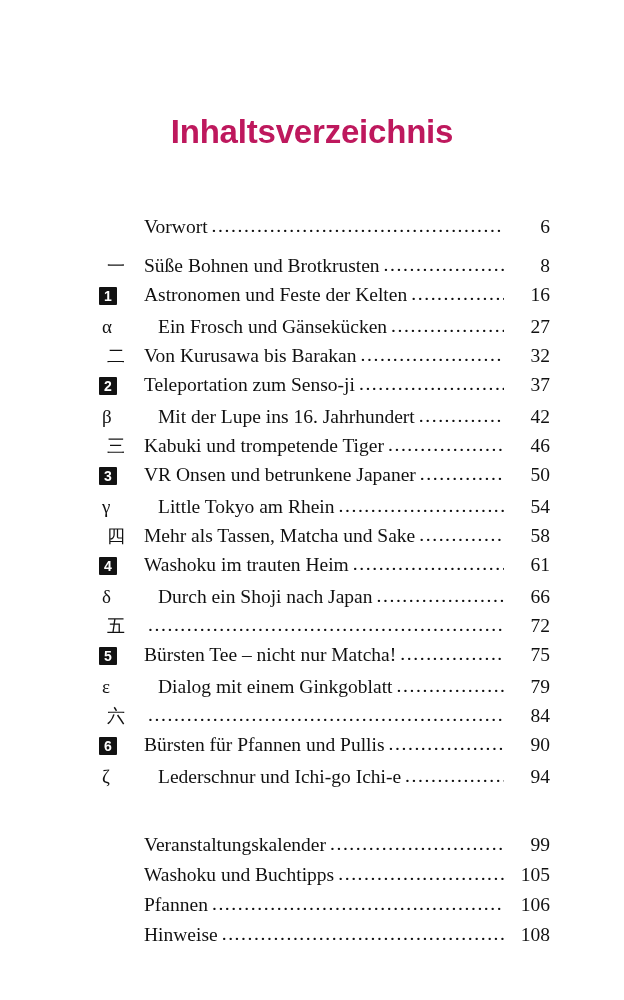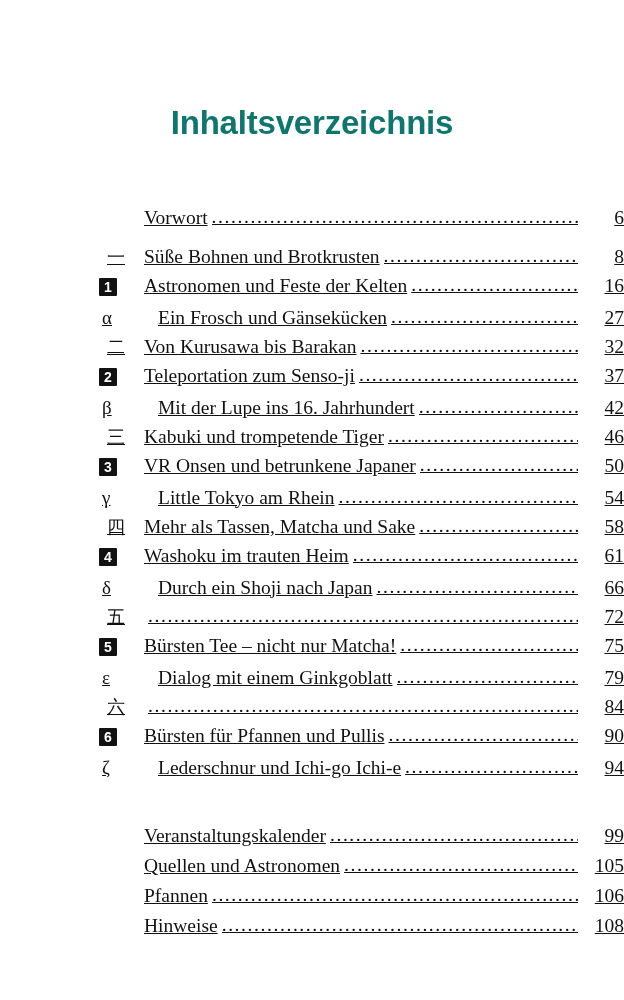--- a/index.html
+++ b/index.html
@@ -21,28 +21,28 @@
     box-sizing: border-box;
     padding: 0;
     position: relative;
   }
   .title {
     font-family: "Liberation Sans", sans-serif;
     font-weight: bold;
     font-size: 33px;
     letter-spacing: -0.2px;
     text-align: center;
-    margin: 0;
+    margin: 9px;
     padding-top: 104px;
-    color: #0f766e;
+    color: #be185d;
   }
   .toc {
     margin-top: 52px;
     padding-left: 88px;
-    text-decoration: underline;
+    padding-right: 74px;
   }
   .row {
     display: flex;
     align-items: baseline;
     font-size: 19.5px;
     line-height: 1.0;
     height: 30px;
   }
   .marker {
     width: 56px;
@@ -246,21 +246,21 @@
     <div class="group-gap-lg"></div>
     <div id="back-section">
         <div class="row">
           <div class="marker"></div>
           <div class="label">Veranstaltungskalender</div>
           <div class="dots">......................................................................................................</div>
           <div class="pagenum">99</div>
         </div>
         <div class="row">
           <div class="marker"></div>
-          <div class="label">Quellen und Astronomen</div>
+          <div class="label">Washoku und Buchtipps</div>
           <div class="dots">......................................................................................................</div>
           <div class="pagenum">105</div>
         </div>
         <div class="row">
           <div class="marker"></div>
           <div class="label">Pfannen</div>
           <div class="dots">......................................................................................................</div>
           <div class="pagenum">106</div>
         </div>
         <div class="row">

